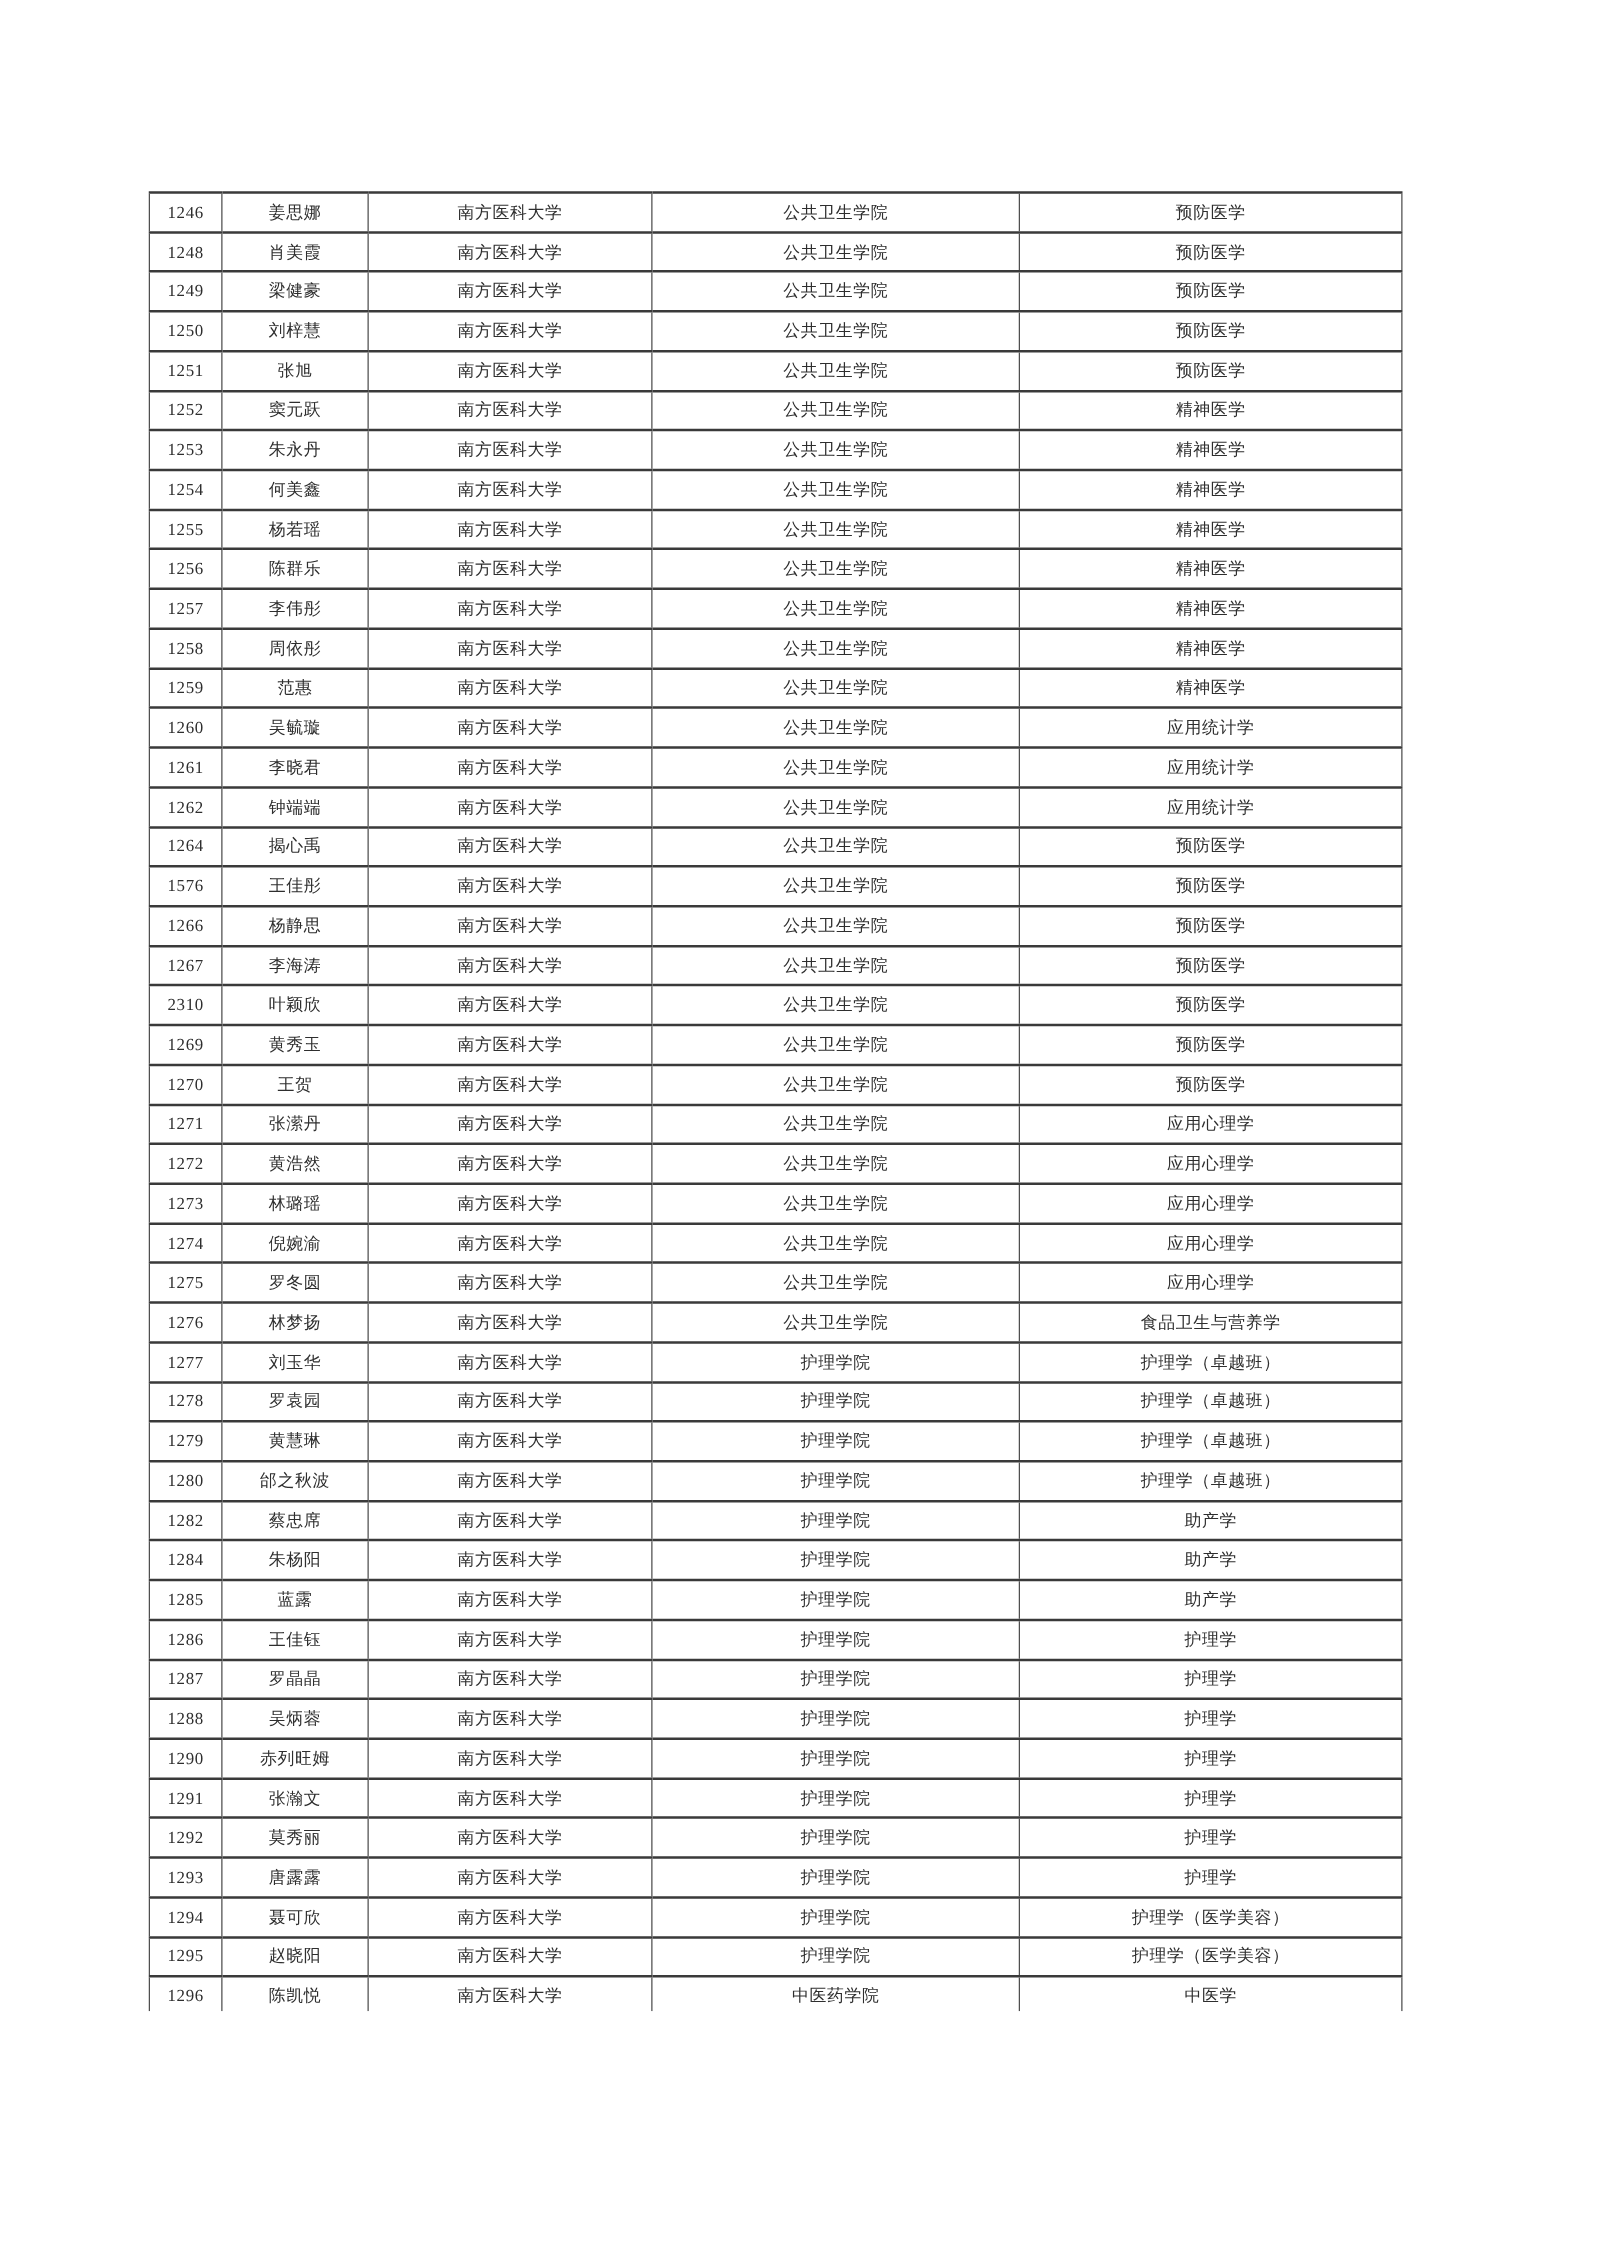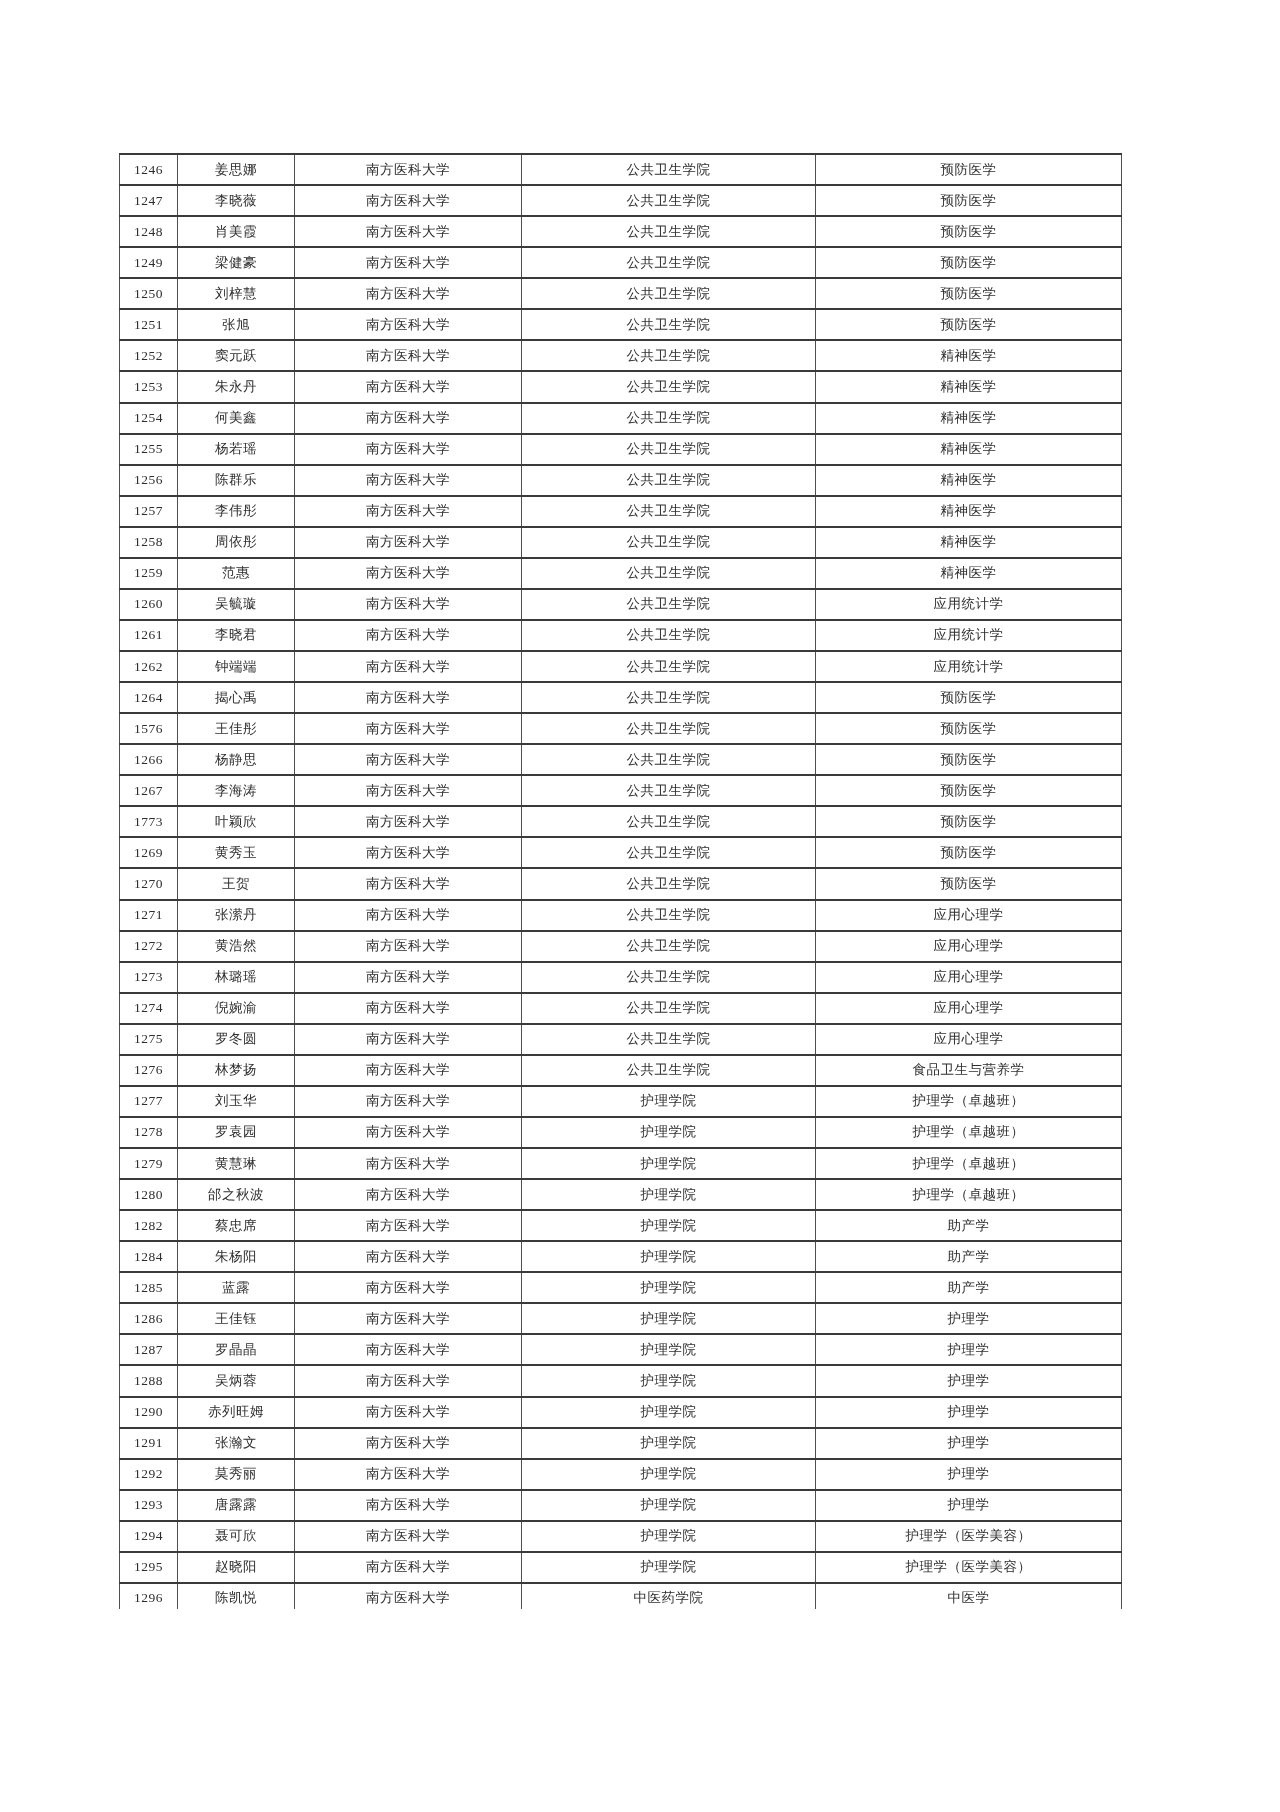--- a/index.html
+++ b/index.html
@@ -65,27 +65,20 @@
     </colgroup>
     <tbody>
         <tr>
           <td>1246</td>
           <td>姜思娜</td>
           <td>南方医科大学</td>
           <td>公共卫生学院</td>
           <td>预防医学</td>
         </tr>
         <tr>
-          <td>1247</td>
-          <td>李晓薇</td>
-          <td>南方医科大学</td>
-          <td>公共卫生学院</td>
-          <td>预防医学</td>
-        </tr>
-        <tr>
           <td>1248</td>
           <td>肖美霞</td>
           <td>南方医科大学</td>
           <td>公共卫生学院</td>
           <td>预防医学</td>
         </tr>
         <tr>
           <td>1249</td>
           <td>梁健豪</td>
           <td>南方医科大学</td>
@@ -205,21 +198,21 @@
           <td>预防医学</td>
         </tr>
         <tr>
           <td>1267</td>
           <td>李海涛</td>
           <td>南方医科大学</td>
           <td>公共卫生学院</td>
           <td>预防医学</td>
         </tr>
         <tr>
-          <td>1773</td>
+          <td>2310</td>
           <td>叶颖欣</td>
           <td>南方医科大学</td>
           <td>公共卫生学院</td>
           <td>预防医学</td>
         </tr>
         <tr>
           <td>1269</td>
           <td>黄秀玉</td>
           <td>南方医科大学</td>
           <td>公共卫生学院</td>

